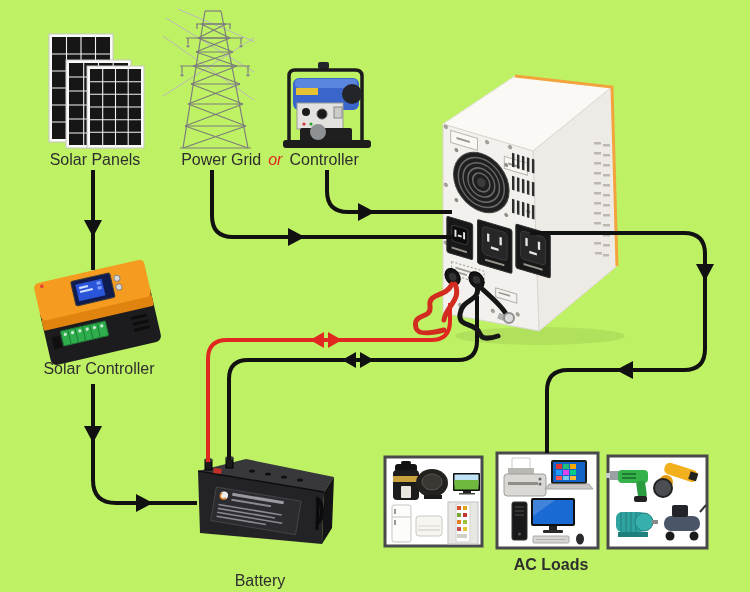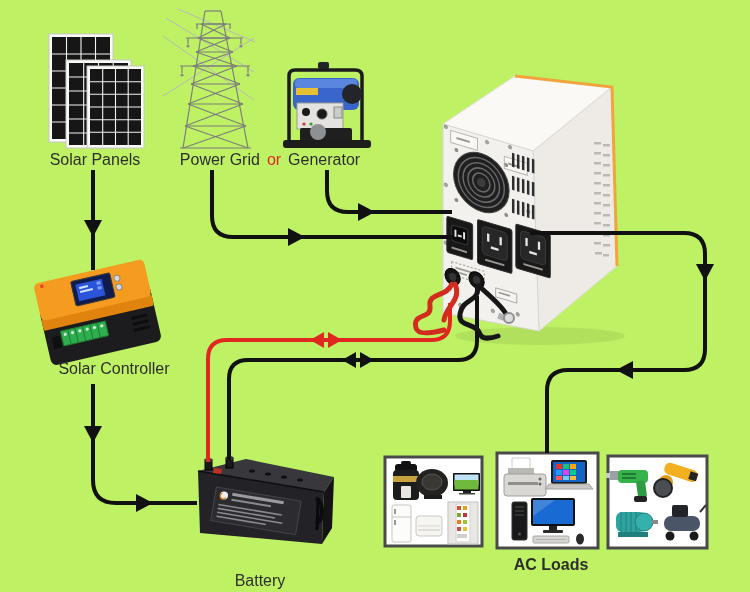--- a/index.html
+++ b/index.html
@@ -1,20 +1,20 @@
 <!DOCTYPE html>
 <html style="--wire-black: #111111; --wire-red: #e02820; --or-text: #e02820; --label-text: #2e2e2e; --inverter-accent: #f2a33c; --controller-orange: #f59b1f; --controller-screen: #2b55d8; --generator-blue: #3a66cc; --battery-body: #232327; --loads-border: #4a4a4a; --tower-grey: #7d7d7d; --terminal-green: #2fae4e; --drill-green: #35b24a; --grinder-yellow: #f2b01e; --motor-teal: #2fa3a0;"><head>
 <meta charset="utf-8">
 <style>
   html,body{margin:0;padding:0;background:#fff;}
   .canvas{position:relative;width:750px;height:592px;background:#bef264;overflow:hidden;
           font-family:"Liberation Sans",sans-serif;}
   .lbl{position:absolute;font-size:16px;color:var(--label-text,#2e2e2e);
        white-space:nowrap;transform:translateX(-50%);}
-  .or{color:var(--or-text,#e02820);margin:0 7px;}
+  .or{color:var(--or-text,#e02820);margin:0 7px;font-style:italic;}
   svg{position:absolute;left:0;top:0;}
   .wire{fill:none;stroke:var(--wire-black,#111);stroke-width:4;}
   .wire-red{fill:none;stroke:var(--wire-red,#e02820);stroke-width:4;}
   .ah{fill:var(--wire-black,#111);stroke:none;}
   .ah-red{fill:var(--wire-red,#e02820);stroke:none;}
   .tw{stroke:var(--tower-grey,#7d7d7d);stroke-width:1.2;fill:none;}
   .twf{stroke:#b9b9b9;stroke-width:1;fill:none;}
   .grid{stroke:#f4f4f4;stroke-width:1.1;}
   .coil{fill:none;stroke-linecap:round;stroke-width:5;}
 </style>
@@ -439,21 +439,21 @@
   </g>
   <g>
     <path class="wire" d="M530,233 L684,233 Q705,233 705,254 L705,349 Q705,370 684,370 L568,370 Q547,370 547,391 L547,453"></path>
     <polygon class="ah" points="696,264 714,264 705,281"></polygon>
     <polygon class="ah" points="633,361 633,379 616,370"></polygon>
   </g>
 </svg>
 
 <div class="lbl" style="left:95px;top:151px;">Solar Panels</div>
 
-<div class="lbl" style="left:270px;top:151px;"><span>Power Grid</span><span class="or">or</span><span>Generator</span></div>
-
-<div class="lbl" style="left:114px;top:360px;">Solar Controller</div>
+<div class="lbl" style="left:270px;top:151px;"><span>Power Grid</span><span class="or">or</span><span>Controller</span></div>
+
+<div class="lbl" style="left:99px;top:360px;">Solar Controller</div>
 
 <div class="lbl" style="left:260px;top:572px;">Battery</div>
 
 <div class="lbl" style="left:551px;top:556px;font-weight:bold;">AC Loads</div>
 
 </div>
 
 </body></html>

